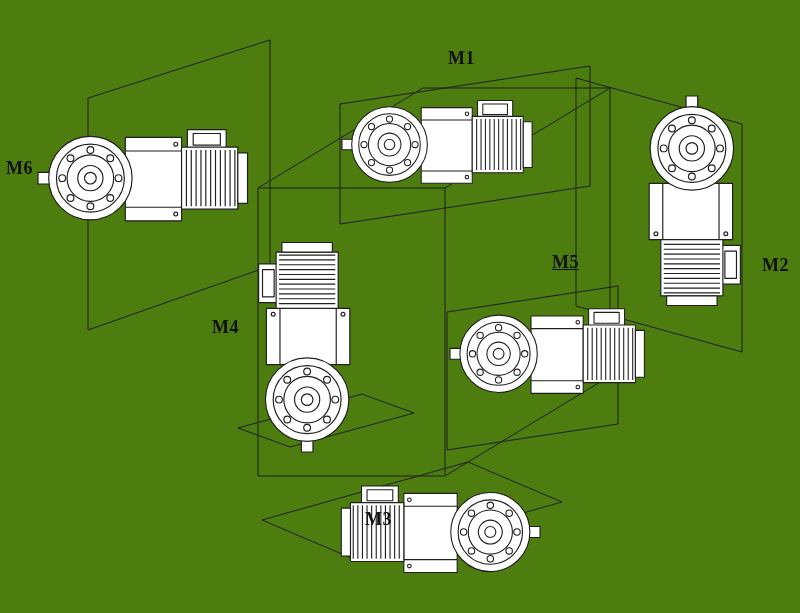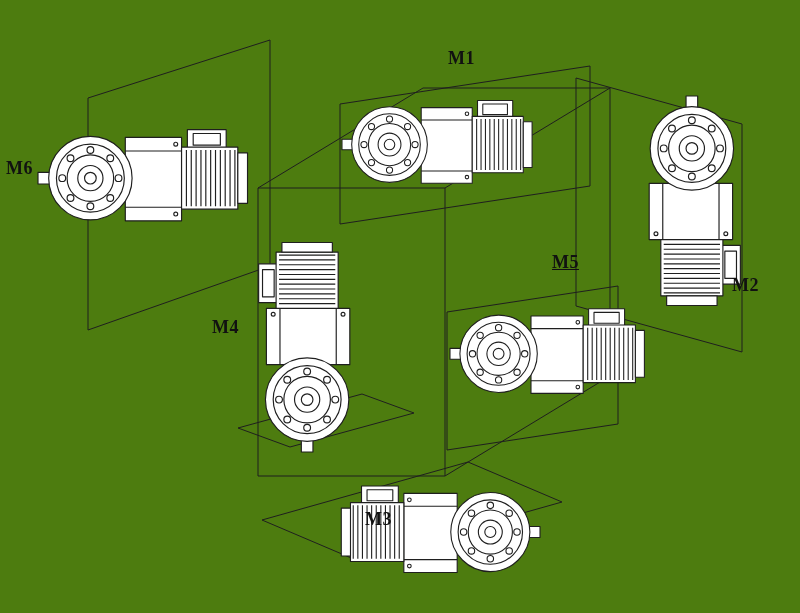--- a/index.html
+++ b/index.html
@@ -104,19 +104,19 @@
 
     <use href="#gm-h" transform="translate(38,118) scale(0.97)"></use>
     <use href="#gm-h" transform="translate(342,90) scale(0.88)"></use>
     <use href="#gm-h" transform="translate(752,96) rotate(90) scale(0.97)"></use>
     <use href="#gm-h" transform="translate(450,298) scale(0.9)"></use>
     <use href="#gm-h" transform="translate(247,452) rotate(-90) scale(0.97)"></use>
     <use href="#gm-h" transform="translate(540,475) scale(-0.92,0.92)"></use>
   </svg>
 
   <div class="pos-label" style="left:448px; top:48px;">M1</div>
-  <div class="pos-label" style="left:732px; top:255px;margin-top:20px;">M2</div>
+  <div class="pos-label" style="left:762px; top:255px;">M2</div>
   <div class="pos-label" style="left:365px; top:509px;">M3</div>
   <div class="pos-label" style="left:212px; top:317px;">M4</div>
   <div class="pos-label" style="left:552px; top:252px;text-decoration:underline;">M5</div>
   <div class="pos-label" style="left:6px; top:158px;">M6</div>
 
 </div>
 
 </body></html>

